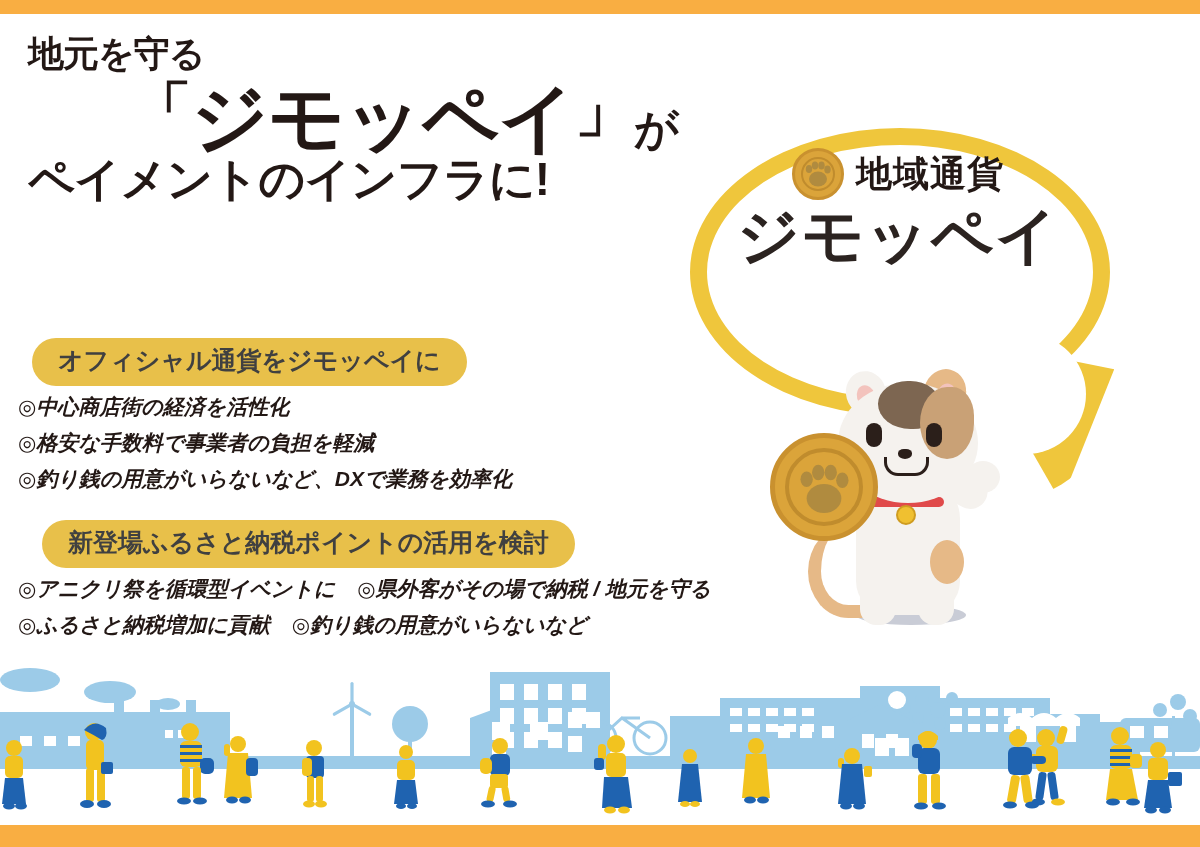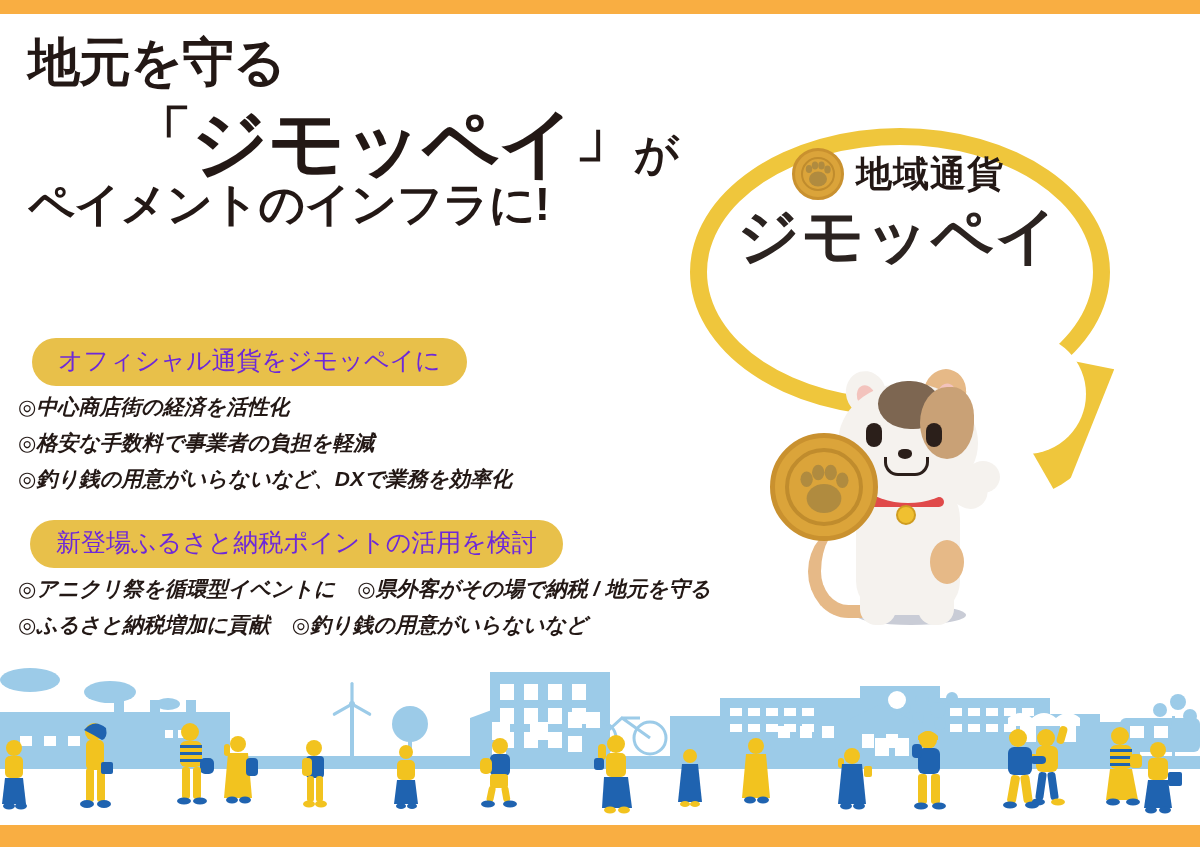--- a/index.html
+++ b/index.html
@@ -12,37 +12,37 @@
   }
   .page{position:relative;width:1200px;height:847px;overflow:hidden;background:#fff;}
 
   
   .bar-top{position:absolute;left:0;top:0;width:1200px;height:14px;background:#f9ae42;}
   .bar-bottom{position:absolute;left:0;bottom:0;width:1200px;height:22px;background:#f9ae42;}
 
   
   .headline{position:absolute;left:28px;top:36px;width:650px;color:#231815;}
   .hl-line{font-weight:800;letter-spacing:-1px;line-height:1;}
-  .hl1{font-size:52px;margin-bottom:17px;}
+  .hl1{font-size:36px;margin-bottom:8px;}
   .hl2{font-size:76px;margin-bottom:0;white-space:nowrap;text-align:right;}
   .hl2 .q{font-size:60px;font-weight:600;vertical-align:top;}
   .hl2 .small{font-size:44px;}
   .hl3{font-size:46px;}
 
   
   .pill{
     position:absolute;display:inline-block;
-    background:#e8c04a;color:#6d28d9;
+    background:#e8c04a;color:#404040;
     border-radius:26px;
-    font-size:25px;font-weight:400;
+    font-size:25px;font-weight:700;
     padding:9px 26px 11px 26px;
     white-space:nowrap;line-height:1.1;
   }
   .pill-1{left:32px;top:338px;}
-  .pill-2{left:30px;top:520px;}
+  .pill-2{left:42px;top:520px;}
 
   
   .bullets{position:absolute;color:#231815;font-size:21px;line-height:1.62;font-weight:600;white-space:nowrap;font-style:italic;}
   .bullets-1{left:18px;top:390px;}
   .bullets-2{left:18px;top:572px;}
   .bullets div{margin-bottom:2px;}
   .gap{display:inline-block;width:22px;}
 
   
   .bubble-wrap{position:absolute;left:648px;top:120px;width:500px;height:360px;}

